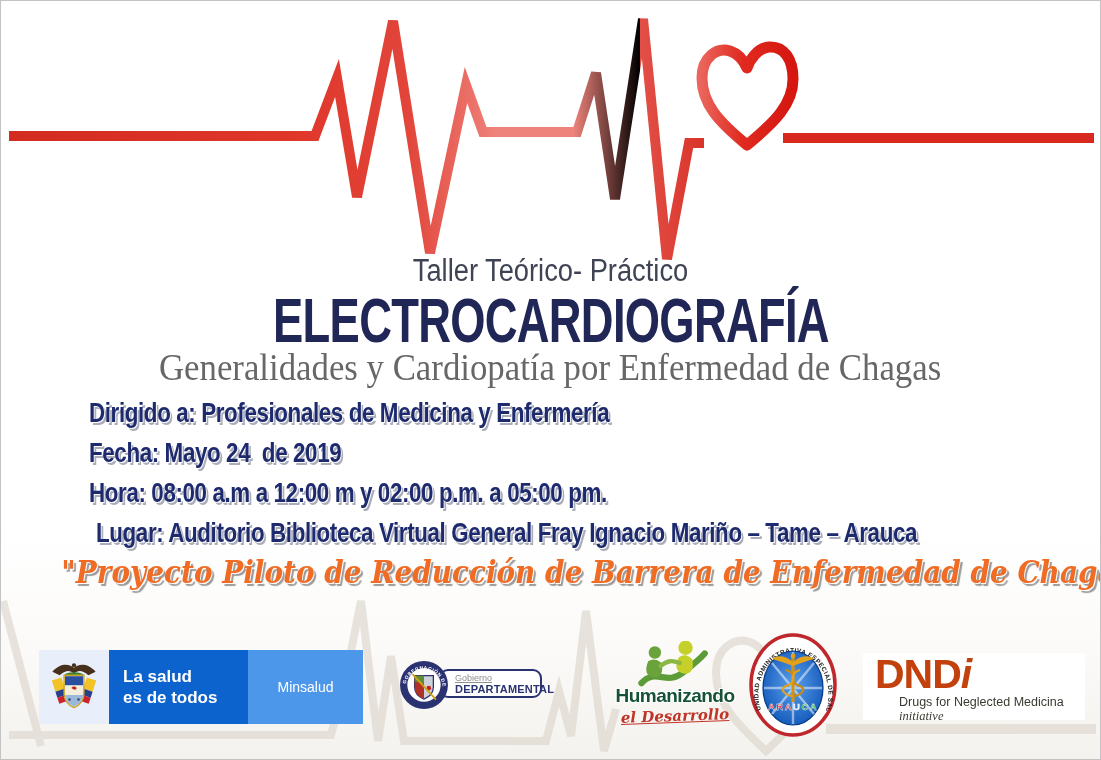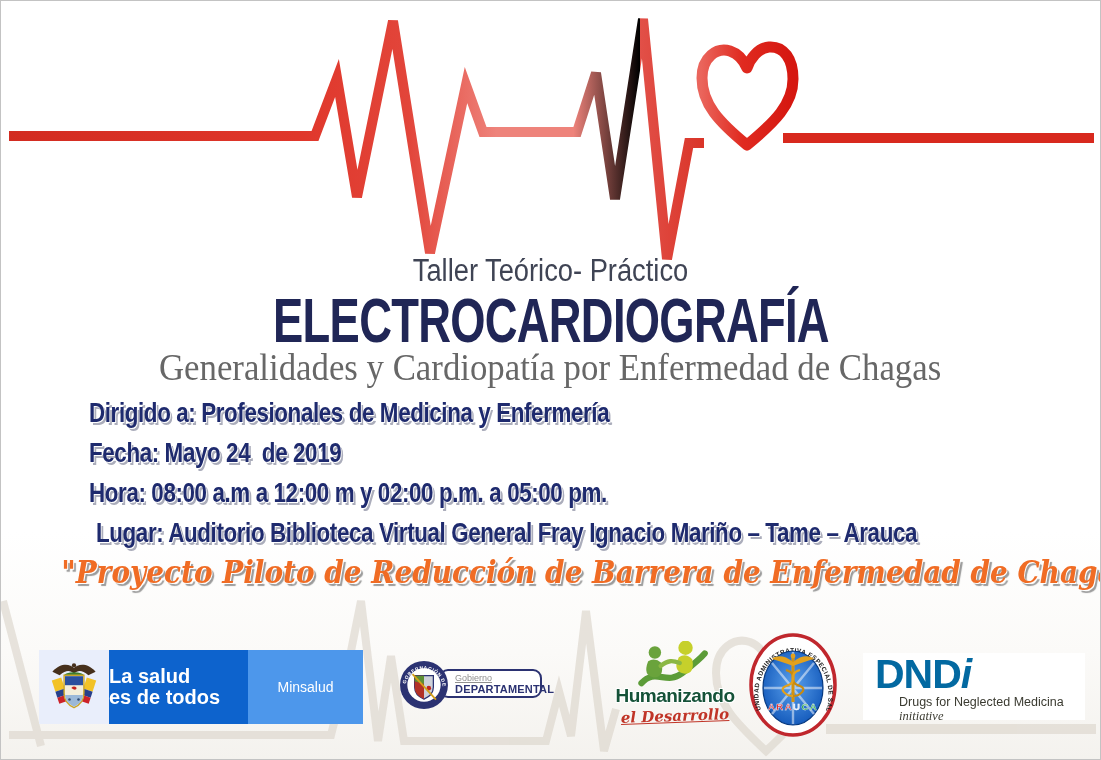--- a/index.html
+++ b/index.html
@@ -26,36 +26,36 @@
   }
   .d0{top:396px;} .d1{top:436px;} .d2{top:476px;} .d3{top:516px;left:95px;}
   .quote{top:553px;left:0;width:100%;text-align:center;color:#f06c24;
     font-family:"DejaVu Serif",serif;font-style:italic;font-weight:bold;font-size:31px;
     text-shadow:1px 1px 0 #ffffff,3px 3px 1px #9b9b9b;}
   .quote>span{display:inline-block;transform:scaleX(.9);transform-origin:center;white-space:nowrap;}
   
   .minsalud{top:649px;left:38px;width:324px;height:74px;display:flex;}
   .ms-arms{width:70px;background:#e9eefb;display:flex;align-items:center;justify-content:center;}
   .ms-slogan{width:139px;background:#0d63cd;color:#fff;display:flex;flex-direction:column;justify-content:center;
-    box-sizing:border-box;font-weight:bold;font-size:20px;line-height:21px;}
+    padding-left:14px;box-sizing:border-box;font-weight:bold;font-size:17px;line-height:21px;}
   .ms-name{width:115px;background:#4d97eb;color:#fff;display:flex;align-items:center;justify-content:center;font-size:14px;}
   .gob{top:655px;left:398px;width:150px;height:60px;}
   .gob-rect{position:absolute;left:40px;top:13px;width:103px;height:29px;background:#fff;border:2.5px solid #2b3272;
     border-radius:9px;box-sizing:border-box;padding:2px 0 0 14px;}
   .gob-top{font-size:9px;color:#8f8f8f;line-height:10px;text-decoration:underline;}
   .gob-name{font-size:11px;font-weight:bold;color:#2b3272;line-height:12px;letter-spacing:.2px;}
   .gob-emblem{position:absolute;left:0;top:4px;}
   .hum{top:640px;left:606px;width:136px;height:88px;text-align:center;}
   .hum-line1{margin-top:-2px;font-size:19px;font-weight:bold;color:#155238;letter-spacing:-.5px;
     text-shadow:-1px -1px 0 #fff,1px -1px 0 #fff,-1px 1px 0 #fff,1px 1px 0 #fff;}
   .hum-line2{font-family:"DejaVu Serif",serif;font-style:italic;font-weight:bold;font-size:15px;color:#c03427;
     text-decoration:underline;transform:rotate(-2deg);}
   .uaesa{top:629px;left:740px;width:105px;height:110px;}
   .dndi{top:652px;left:862px;width:222px;height:67px;background:#ffffff;}
-  .dndi-word{padding:0 0 0 12px;font-size:41px;font-weight:bold;color:#0369a1;line-height:42px;letter-spacing:-1px;}
+  .dndi-word{padding:0 0 0 12px;font-size:41px;font-weight:bold;color:#c2410c;line-height:42px;letter-spacing:-1px;}
   .dndi-word .it{font-style:italic;}
   .dndi-tag{margin-left:36px;font-size:12.5px;color:#3a3a30;line-height:14px;}
   .dndi-tag .it{font-style:italic;font-family:Liberation Serif, serif;}
 </style>
 </head>
 <body>
 
 <div class="poster">
 
   <svg class="abs" style="top:0;left:0;" width="1101" height="270" viewBox="0 0 1101 270">

